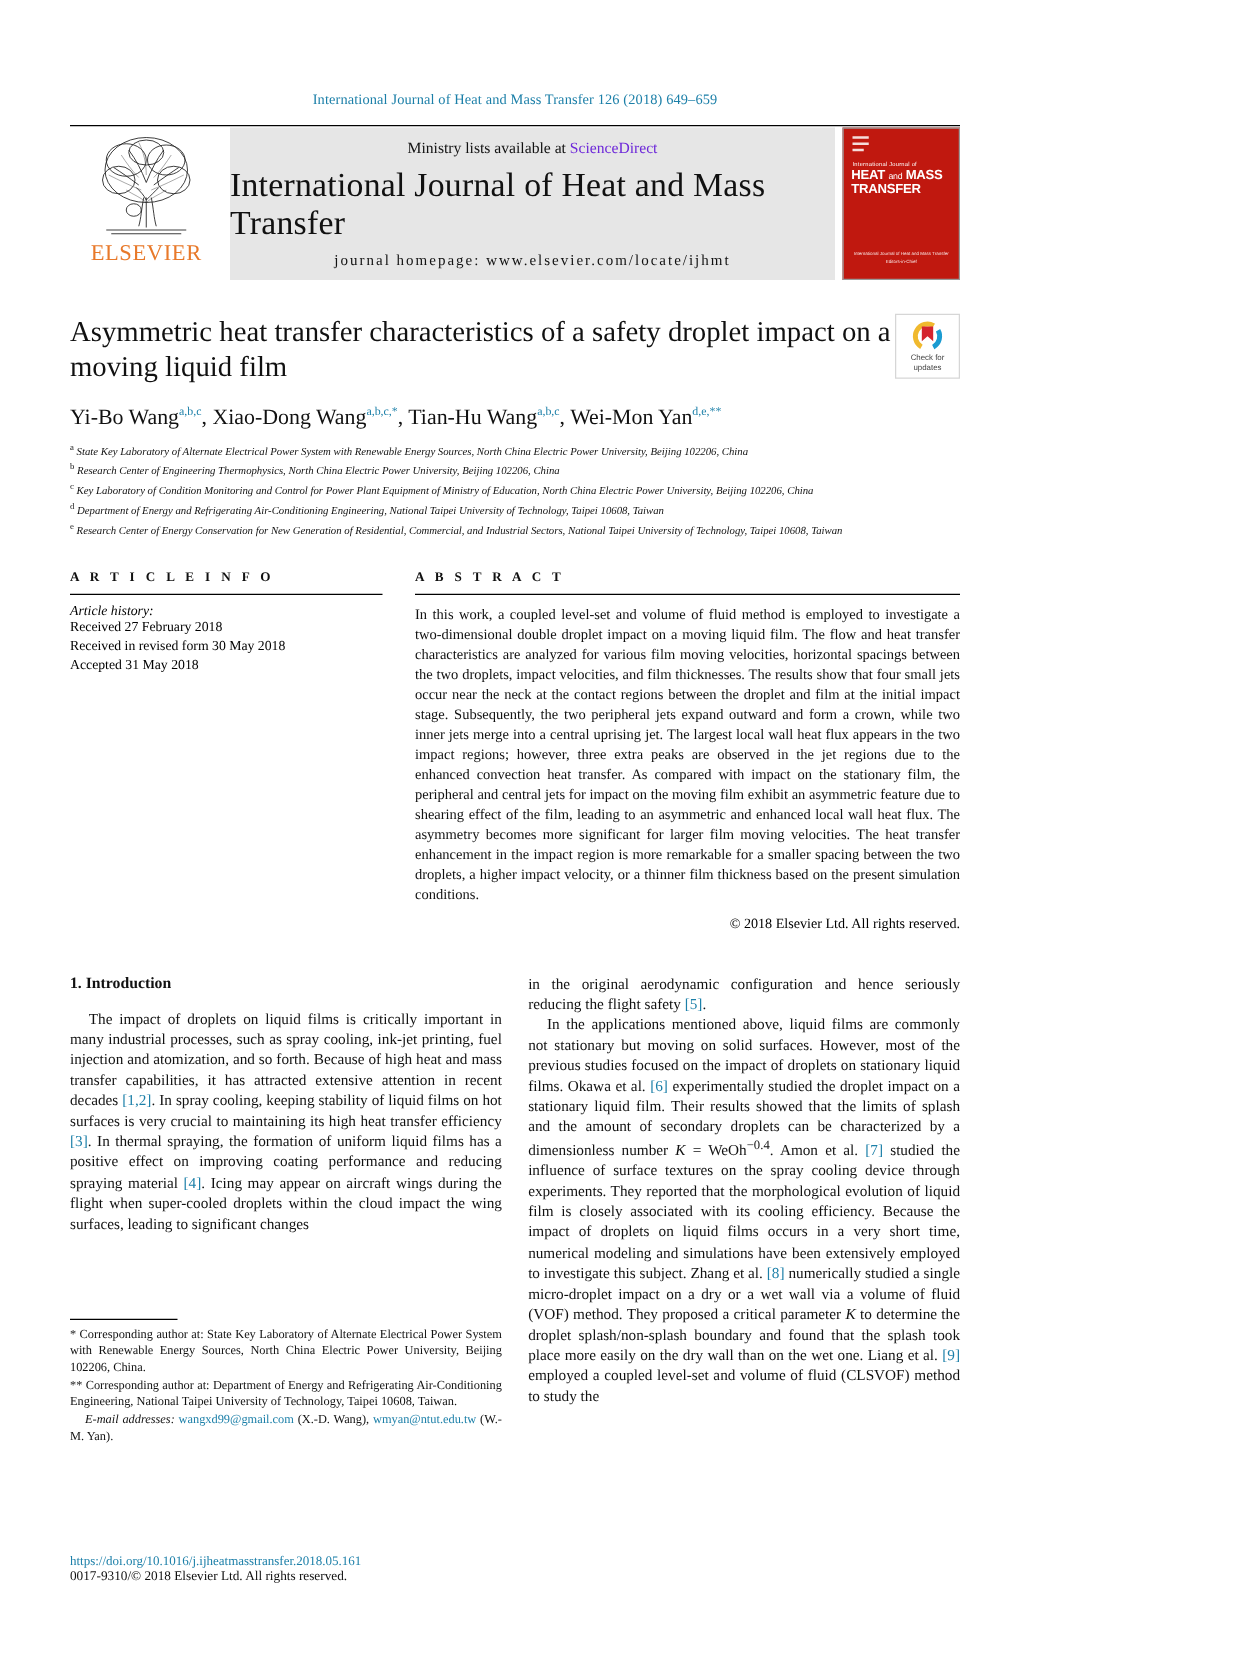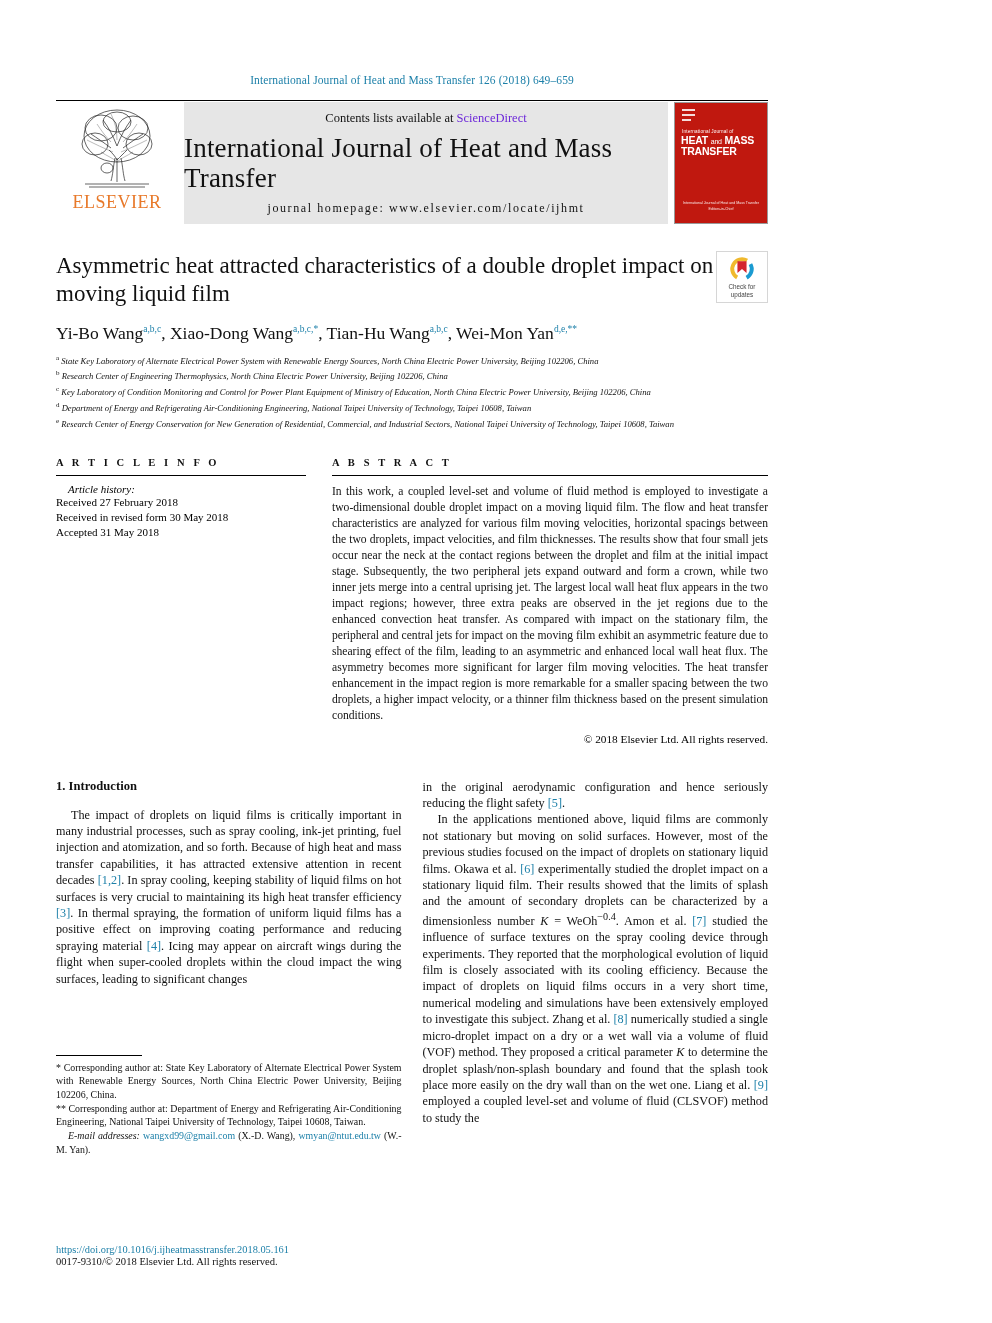--- a/index.html
+++ b/index.html
@@ -152,21 +152,21 @@
   .col-info { flex: 0 0 250px; }
   .col-abs { flex: 1 1 auto; }
   .secthead {
     font-size: 10.5px;
     font-weight: bold;
     letter-spacing: 3.1px;
     color:#111;
     font-family:"Liberation Serif", serif;
   }
   .rule { border-top: 1.5px solid #000; margin-top: 7px; }
-  .hist-label, .kw-label { font-style: italic; font-size: 11px; margin-top: 7px; margin-left: 12px; }
+  .hist-label, .kw-label { font-style: italic; font-size: 11px; margin-top: 7px; }
   .hist-line, .kw-line { font-size: 11px; line-height: 1.34; }
   .kw-block { margin-top: 31px; }
   .kw-block .rule { margin-top:0; }
   .abstract-body {
     font-size: 11.6px;
     line-height: 1.375;
     text-align: justify;
     margin-top: 8px;
     color:#111;
   }
@@ -256,21 +256,21 @@
           <path d="M76 34 C68 38 60 42 50 46"></path>
           <path d="M40 8 C44 16 46 24 46 34"></path>
           <path d="M30 46 C36 50 42 52 46 56"></path>
           <path d="M62 46 C56 50 50 52 46 56"></path>
         </g>
       </svg>
       <div class="elsevier-word">ELSEVIER</div>
     </div>
 
     <div class="mast-center">
-      <div class="contents-line"><span>Contents lists available at </span><span class="sd">ScienceDirect</span></div>
+      <div class="contents-line"><span>Ministry lists available at </span><span class="sd">ScienceDirect</span></div>
       <div class="journal-name">International Journal of Heat and Mass Transfer</div>
       <div class="homepage">journal homepage: www.elsevier.com/locate/ijhmt</div>
     </div>
 
     <div class="cover-thumb">
       <div class="cover-elsevier-mark"></div>
       <div class="cover-ij">International Journal of</div>
       <div class="cover-title">
         <span>HEAT</span>
         <span class="thin">and</span>
@@ -292,21 +292,21 @@
         <circle cx="20" cy="20" r="15" fill="none" stroke="#1b9bd1" stroke-width="6" stroke-dasharray="24 71" transform="rotate(-30 20 20)"></circle>
         <path d="M13 8 h14 v18 l-7 -6 -7 6 z" fill="#d4242e"></path>
       </svg>
       <div class="cm-label">
         <span>Check for</span><br>
         <span>updates</span>
       </div>
     </div>
 
     <h1 class="paper-title">
-      <span>Asymmetric heat attracted characteristics of a double droplet impact</span>
+      <span>Asymmetric heat transfer characteristics of a safety droplet impact</span>
       <span>on a moving liquid film</span>
     </h1>
 
     <div class="authors">
       <span><span>Yi-Bo Wang</span><sup>a,b,c</sup></span><span>, </span><span><span>Xiao-Dong Wang</span><sup>a,b,c,*</sup></span><span>, </span><span><span>Tian-Hu Wang</span><sup>a,b,c</sup></span><span>, </span><span><span>Wei-Mon Yan</span><sup>d,e,**</sup></span>
     </div>
 
     <div class="affils">
       <div class="affil"><sup>a</sup> <span>State Key Laboratory of Alternate Electrical Power System with Renewable Energy Sources, North China Electric Power University, Beijing 102206, China</span></div>
       <div class="affil"><sup>b</sup> <span>Research Center of Engineering Thermophysics, North China Electric Power University, Beijing 102206, China</span></div>

